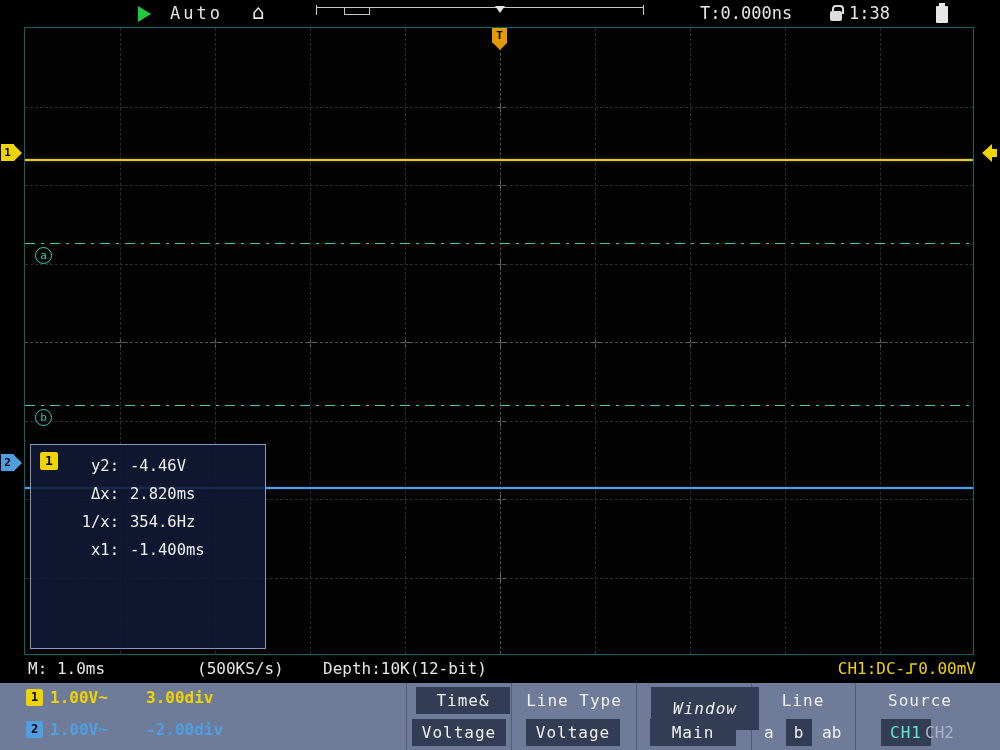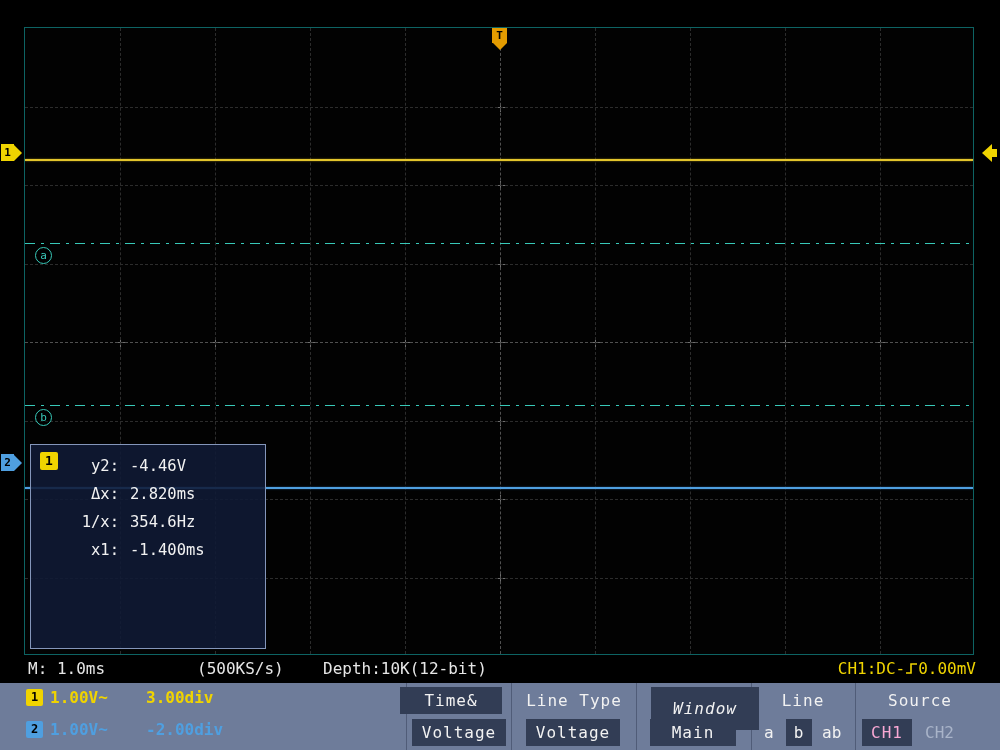--- a/index.html
+++ b/index.html
@@ -85,28 +85,42 @@
   .ch-badge { position:absolute; width:17px; height:17px; color:#000; font-weight:bold; font-size:12px;
     text-align:center; line-height:17px; border-radius:2px; }
   .ch1-badge { left:26px; top:6px; background:#f0d400; }
   .ch2-badge { left:26px; top:38px; background:#4f9fe0; }
   .ch-text { position:absolute; font-size:16px; font-weight:bold; }
   .ch1-text { color:#f0d400; } .ch2-text { color:#4f9fe0; }
   .menu-label { position:absolute; color:#f2f2f2; font-size:16px; text-align:center; letter-spacing:1px; }
   .menu-box { position:absolute; background:#323d55; color:#f2f2f2; font-size:16px; text-align:center;
     letter-spacing:1px; display:flex; align-items:center; justify-content:center; }
   .menu-opt { position:absolute; color:#f2f2f2; font-size:16px; }
-  .menu-box.ch1sel { color:#f9a8d4; }
+  .menu-box.ch1sel { color:#5eead4;margin-left:19px; }
   .opt-dim { color:#a9b4c9; }
 </style>
 </head>
 <body>
 
 <div class="screen">
 
+  <div class="top-bar">
+    <div class="run-icon"></div>
+    <div class="trig-mode">Auto</div>
+    <div class="home-icon"></div>
+    <div class="ruler-line"></div>
+    <div class="ruler-tick left"></div>
+    <div class="ruler-tick right"></div>
+    <div class="ruler-window"></div>
+    <div class="ruler-marker"></div>
+    <div class="trig-offset">T:0.000ns</div>
+    <div class="lock-icon"></div>
+    <div class="clock">1:38</div>
+    <div class="battery-icon"></div>
+  </div>
 
   <div class="grat" id="grat">
       <div class="plus" style="left: 471px; top: 545.5px;"></div>
       <div class="plus" style="left: 471px; top: 467px;"></div>
       <div class="plus" style="left: 471px; top: 388.5px;"></div>
       <div class="plus" style="left: 471px; top: 310px;"></div>
       <div class="plus" style="left: 471px; top: 231.5px;"></div>
       <div class="plus" style="left: 471px; top: 153px;"></div>
       <div class="plus" style="left: 471px; top: 74.5px;"></div>
       <div class="plus" style="left: 851px; top: 310px;"></div>
@@ -201,21 +215,21 @@
     <div class="menu-sep" style="left:751px"></div>
     <div class="menu-sep" style="left:855px"></div>
 
     <div class="ch-badge ch1-badge">1</div>
     <span class="ch-text ch1-text" style="left:50px; top:5px;">1.00V~</span>
     <span class="ch-text ch1-text" style="left:146px; top:5px;">3.00div</span>
     <div class="ch-badge ch2-badge">2</div>
     <span class="ch-text ch2-text" style="left:50px; top:37px;">1.00V~</span>
     <span class="ch-text ch2-text" style="left:146px; top:37px;">-2.00div</span>
 
-    <div class="menu-box" style="left:400px; top:4px; width:102px; height:27px;">Time&amp;</div>
+    <div class="menu-box" style="left:416px; top:4px; width:94px; height:27px;">Time&amp;</div>
     <div class="menu-box" style="left:412px; top:36px; width:94px; height:27px;">Voltage</div>
 
     <div class="menu-label" style="left:513px; top:8px; width:122px;">Line Type</div>
     <div class="menu-box" style="left:526px; top:36px; width:94px; height:27px;">Voltage</div>
 
     <div class="menu-box" style="left:651px; top:4px; width:108px; height:43px;font-style:italic;">Window</div>
     <div class="menu-box" style="left:650px; top:36px; width:86px; height:27px;">Main</div>
 
     <div class="menu-label" style="left:753px; top:8px; width:100px;">Line</div>
     <span class="menu-opt" style="left:764px; top:40px;">a</span>

